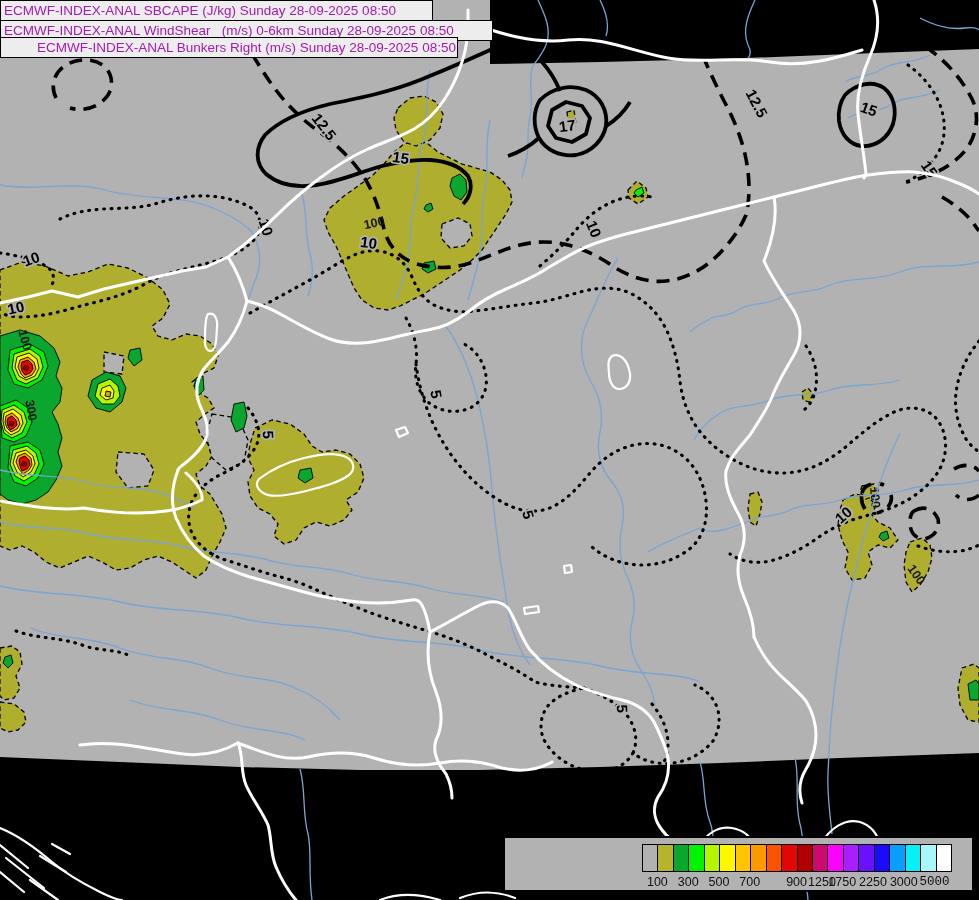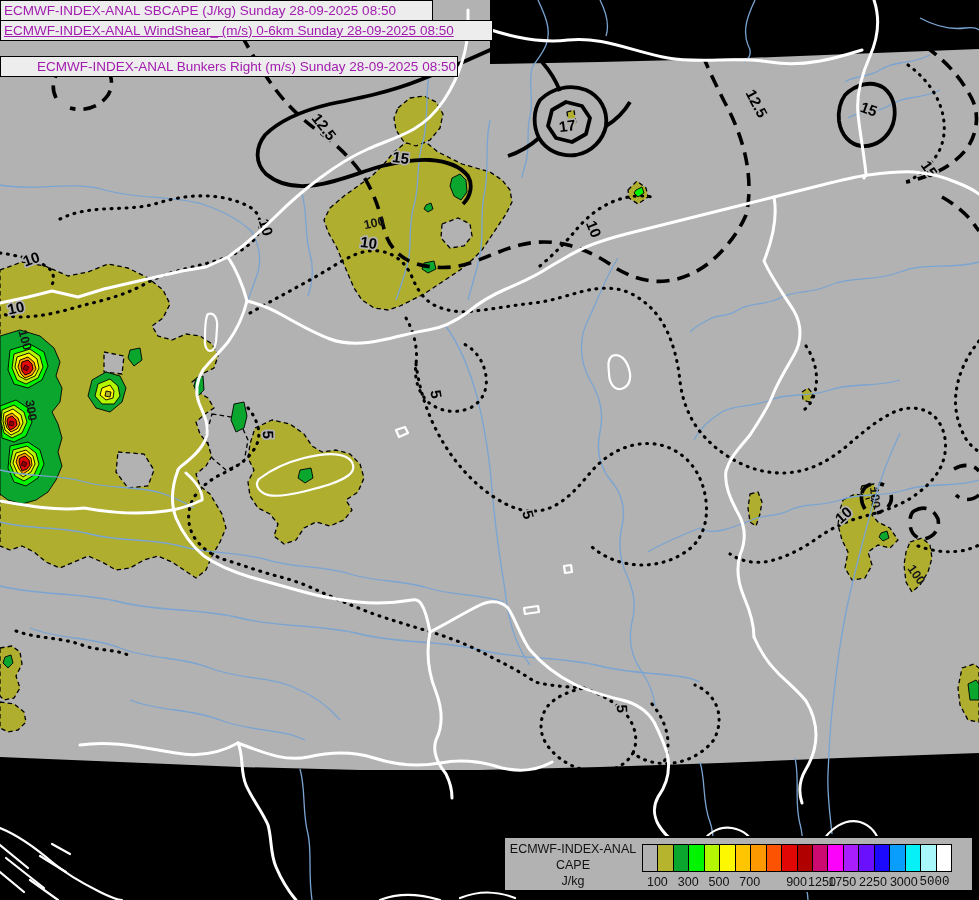--- a/index.html
+++ b/index.html
@@ -5,22 +5,22 @@
   html,body{margin:0;padding:0;background:#888;}
   #stage{position:relative;width:979px;height:900px;overflow:hidden;background:#b2b2b2;
          font-family:"Liberation Sans",sans-serif;}
   #map{position:absolute;left:0;top:0;}
 
   
   .hbox{position:absolute;left:0;background:#ededed;border:1px solid #000;
         color:#a21caf;font-size:13.5px;line-height:19px;white-space:nowrap;
         padding:0 4px 0 3px;box-sizing:border-box;height:21px;}
   #hbox1{top:0;width:433px;}
-  #hbox2{top:20px;width:493px;text-decoration:underline;}
-  #hbox3{top:56px;width:458px;padding-left:36px;}
+  #hbox2{top:20px;width:493px;}
+  #hbox3{top:37px;width:458px;padding-left:36px;}
 
   
   #legend{position:absolute;left:503px;top:836px;width:471px;height:56px;
           background:#b2b2b2;border:2px solid #000;box-sizing:border-box;}
   #legend-titles{position:absolute;left:0;top:3px;width:136px;text-align:center;
                  color:#111;font-size:12.5px;line-height:16px;}
   #legend-bar{position:absolute;left:137px;top:6px;width:308px;height:26px;
               border:1.5px solid #000;box-sizing:content-box;display:flex;}
   #legend-bar .sw{height:100%;border-right:1.2px solid #000;box-sizing:border-box;flex:1 1 auto;}
   #legend-bar .sw:last-child{border-right:none;}
@@ -260,25 +260,20 @@
     <path d="M 238,743 C 262,752 284,762 308,757 C 330,752 352,751 374,758 C 396,765 418,767 440,763 C 462,759 484,762 502,768 C 520,772 538,770 552,762"></path>
     <path d="M 754,637 C 760,651 768,663 778,673 C 788,683 798,691 806,701 C 812,711 816,723 816,735 C 816,747 812,759 806,769 C 800,779 798,791 802,803"></path>
   </g>
 </svg>
 
   <div class="hbox" id="hbox1">ECMWF-INDEX-ANAL SBCAPE (J/kg) Sunday 28-09-2025 08:50</div>
   <div class="hbox" id="hbox2">ECMWF-INDEX-ANAL WindShear_ (m/s) 0-6km Sunday 28-09-2025 08:50</div>
   <div class="hbox" id="hbox3">ECMWF-INDEX-ANAL Bunkers Right (m/s) Sunday 28-09-2025 08:50</div>
 
   <div id="legend">
-    <div id="legend-titles">
-      <div>ECMWF-INDEX-ANAL</div>
-      <div>CAPE</div>
-      <div>J/kg</div>
-    </div>
     <div id="legend-bar">
         <div class="sw" style="background: rgb(178, 178, 178);"></div>
         <div class="sw" style="background: rgb(181, 180, 44);"></div>
         <div class="sw" style="background: rgb(10, 166, 46);"></div>
         <div class="sw" style="background: rgb(0, 244, 0);"></div>
         <div class="sw" style="background: rgb(179, 246, 0);"></div>
         <div class="sw" style="background: rgb(253, 248, 0);"></div>
         <div class="sw" style="background: rgb(254, 197, 0);"></div>
         <div class="sw" style="background: rgb(252, 152, 0);"></div>
         <div class="sw" style="background: rgb(252, 83, 3);"></div>

